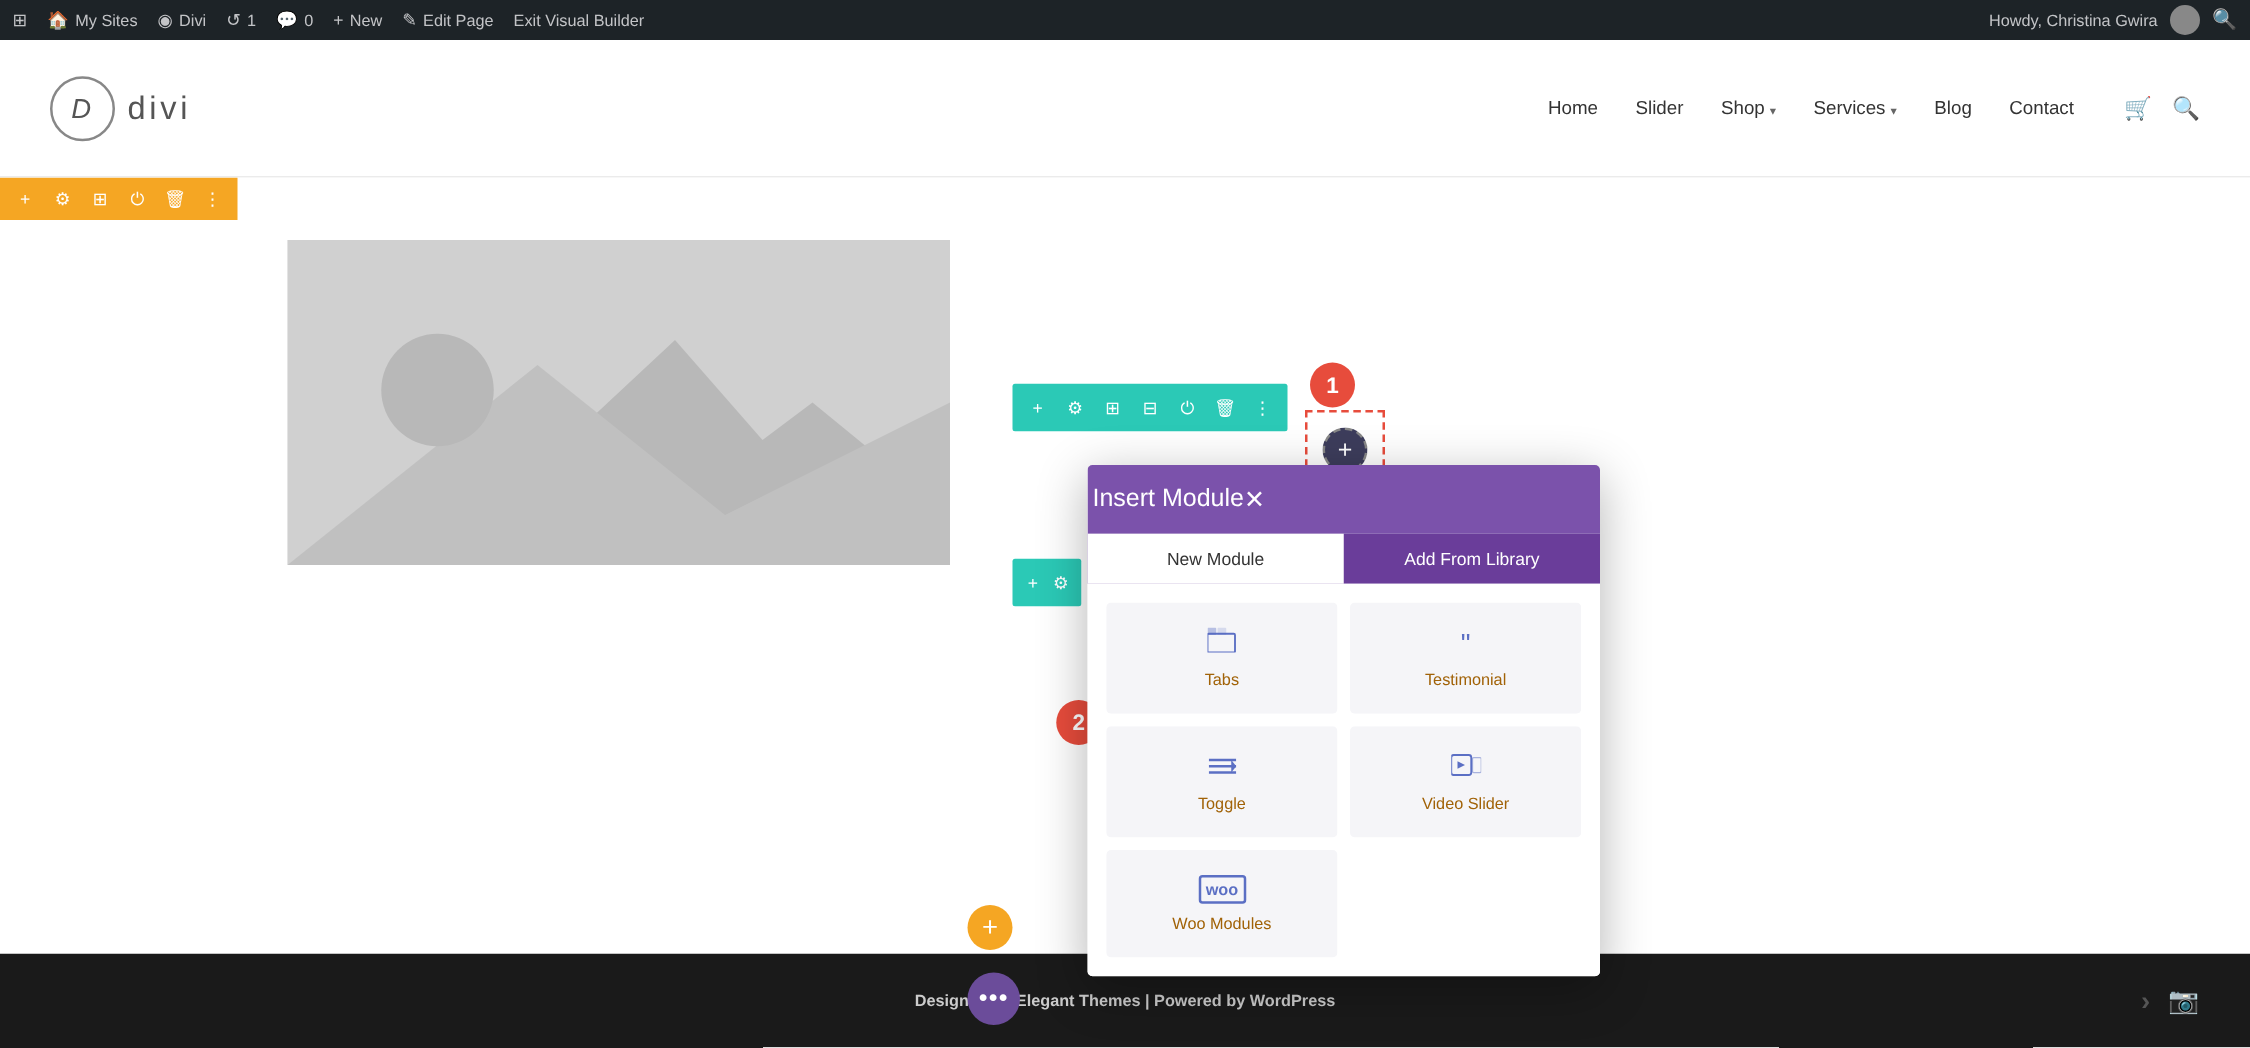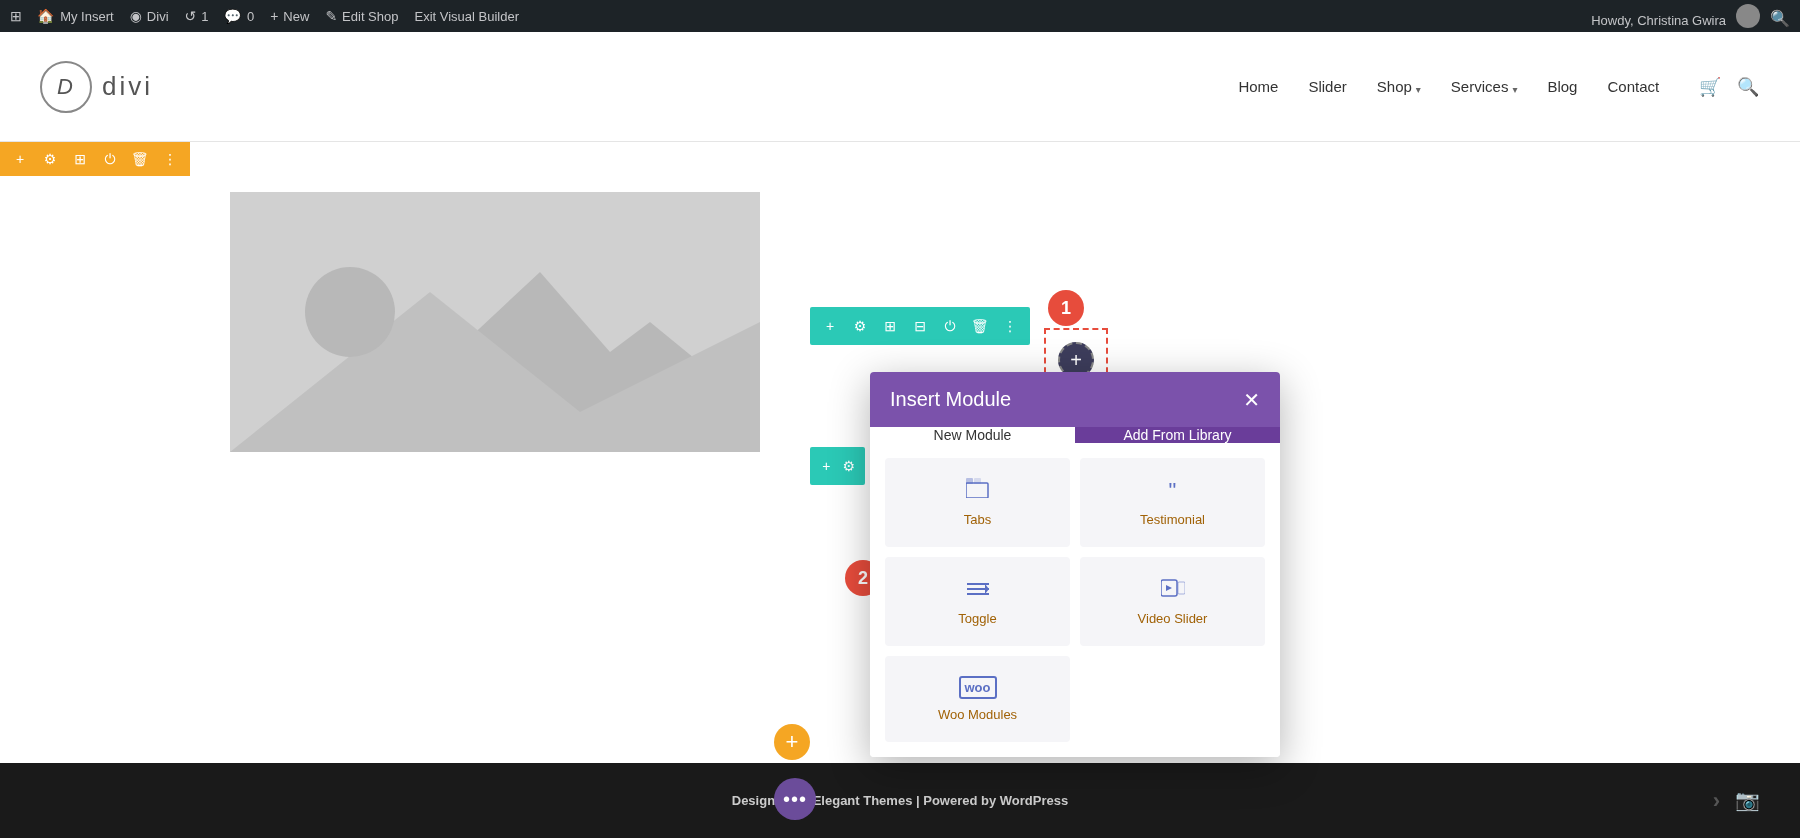--- a/index.html
+++ b/index.html
@@ -22,21 +22,21 @@
       display: flex;
       align-items: center;
       gap: 5px;
       cursor: pointer;
       white-space: nowrap;
     }
     .admin-bar-item .icon { font-size: 14px; }
     .admin-bar-right {
       margin-left: auto;
       display: flex;
-      align-items: flex-end;
+      align-items: center;
       gap: 10px;
       color: #c3c4c7;
       font-size: 13px;
     }
     .admin-avatar {
       width: 24px;
       height: 24px;
       border-radius: 50%;
       background: #888;
       display: inline-block;
@@ -297,44 +297,45 @@
       left: 870px;
       width: 410px;
       background: #fff;
       border-radius: 4px;
       box-shadow: 0 10px 40px rgba(0,0,0,0.3);
       z-index: 50;
       overflow: hidden;
     }
     .modal-header {
       background: #7b52ab;
-      padding: 16px 20px;
-      display: flex;
-      align-items: center;
-      justify-content: space-between;
+      padding: 16px 4px;
+      display: flex;
+      align-items: center;
+      justify-content: flex-start;
     }
     .modal-title {
       color: #fff;
       font-size: 20px;
       font-weight: 400;
     }
     .modal-close {
       color: #fff;
       font-size: 20px;
       cursor: pointer;
       background: none;
       border: none;
       line-height: 1;
     }
     .modal-tabs {
       display: flex;
       background: #6a3d9a;
     }
     .modal-tab {
       flex: 1;
+      padding: 12px;
       text-align: center;
       color: #fff;
       font-size: 14px;
       cursor: pointer;
       font-weight: 500;
     }
     .modal-tab.active {
       background: #fff;
       color: #333;
     }
@@ -364,41 +365,41 @@
   </style>
 </head>
 <body>
 
 <div id="admin-bar">
   <div class="admin-bar-item">
     <span class="icon">⊞</span>
   </div>
   <div class="admin-bar-item">
     <span class="icon">🏠</span>
-    <span>My Insert</span>
+    <span>My Sites</span>
   </div>
   <div class="admin-bar-item">
     <span class="icon">◉</span>
     <span>Divi</span>
   </div>
   <div class="admin-bar-item">
     <span class="icon">↺</span>
     <span>1</span>
   </div>
   <div class="admin-bar-item">
     <span class="icon">💬</span>
     <span>0</span>
   </div>
   <div class="admin-bar-item">
     <span class="icon">+</span>
     <span>New</span>
   </div>
   <div class="admin-bar-item">
     <span class="icon">✎</span>
-    <span>Edit Shop</span>
+    <span>Edit Page</span>
   </div>
   <div class="admin-bar-item">
     <span>Exit Visual Builder</span>
   </div>
   <div class="admin-bar-right">
     <span>Howdy, Christina Gwira</span>
     <span class="admin-avatar"></span>
     <span style="font-size:16px;">🔍</span>
   </div>
 </div>

